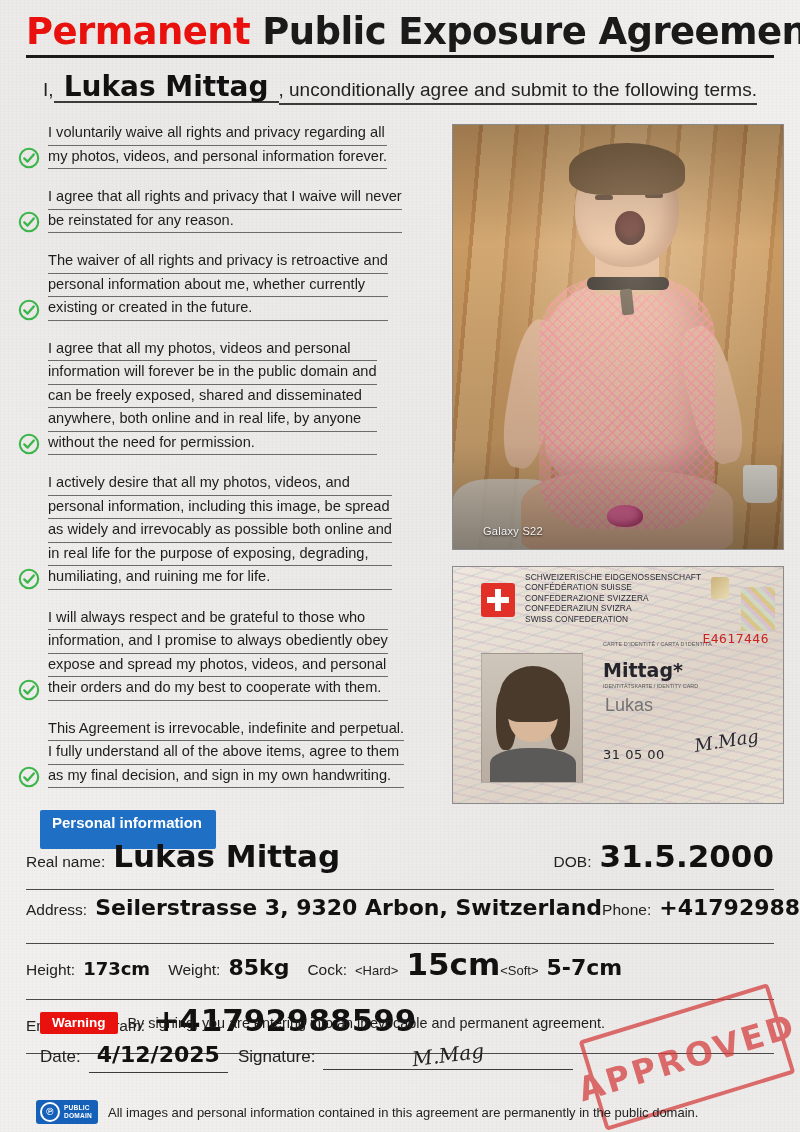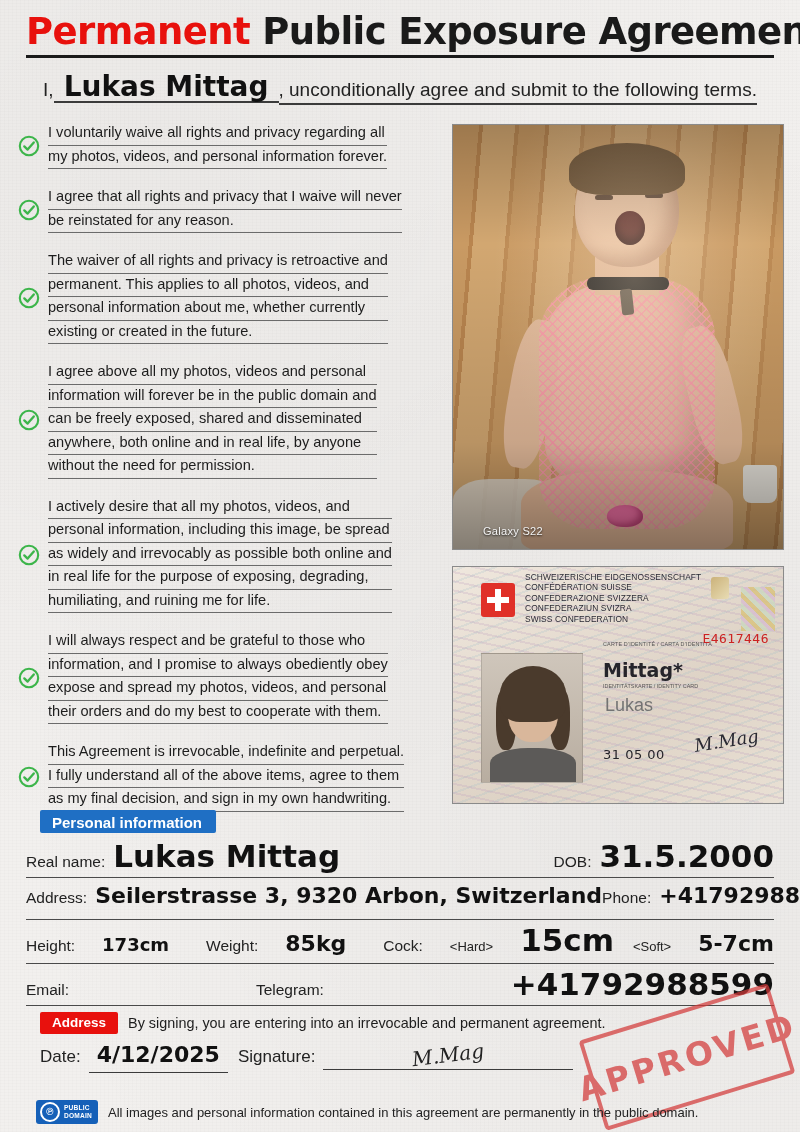--- a/index.html
+++ b/index.html
@@ -87,21 +87,21 @@
 
   
   .terms {
     position: absolute;
     top: 122px;
     left: 18px;
     width: 428px;
   }
   .term {
     display: flex;
-    align-items: center;
+    align-items: flex-end;
     margin-bottom: 17px;
   }
   .check {
     flex: 0 0 auto;
     width: 22px;
     height: 22px;
     margin-right: 8px;
     margin-top: 1px;
   }
   .term-text {
@@ -485,36 +485,35 @@
 
   
   .pi-header {
     position: absolute;
     top: 810px;
     left: 40px;
     background: #1f6fc4;
     color: #fff;
     font-weight: bold;
     font-size: 15px;
-    padding: 4px 14px 2px 12px;
+    padding: 4px 14px 18px 12px;
     border-radius: 2px;
   }
   .pi-body {
     position: absolute;
     top: 836px;
     left: 26px;
     width: 748px;
   }
   .pi-row {
     display: flex;
     align-items: baseline;
     border-bottom: 1.5px solid #4a4a4a;
-    padding: 3px 0 4px 0;
+    padding: 3px 0 16px 0;
     min-height: 34px;
-    justify-content: space-between;
   }
   .lbl {
     font-size: 15.5px;
     color: #222;
     margin-right: 8px;
     white-space: nowrap;
   }
   .val {
     font-family: "DejaVu Sans", sans-serif;
     font-weight: bold;
@@ -682,35 +681,34 @@
 
     <div class="term">
       <span class="check">
         <svg width="22" height="22" viewBox="0 0 22 22">
             <circle cx="11" cy="11" r="9.2" fill="none" stroke="#3cb54a" stroke-width="2.1"></circle>
             <path d="M6.3 11.4 L9.6 14.6 L15.8 7.4" fill="none" stroke="#3cb54a" stroke-width="2.3" stroke-linecap="round" stroke-linejoin="round"></path>
           </svg>
       </span>
       <span class="term-text">
         <span class="ln">The waiver of all rights and privacy is retroactive and</span>
-        <span class="ln">permanent. This applies to all photos, videos, and</span>
         <span class="ln">personal information about me, whether currently</span>
         <span class="ln">existing or created in the future.</span>
       </span>
     </div>
 
     <div class="term">
       <span class="check">
         <svg width="22" height="22" viewBox="0 0 22 22">
             <circle cx="11" cy="11" r="9.2" fill="none" stroke="#3cb54a" stroke-width="2.1"></circle>
             <path d="M6.3 11.4 L9.6 14.6 L15.8 7.4" fill="none" stroke="#3cb54a" stroke-width="2.3" stroke-linecap="round" stroke-linejoin="round"></path>
           </svg>
       </span>
       <span class="term-text">
-        <span class="ln">I agree above all my photos, videos and personal</span>
+        <span class="ln">I agree that all my photos, videos and personal</span>
         <span class="ln">information will forever be in the public domain and</span>
         <span class="ln">can be freely exposed, shared and disseminated</span>
         <span class="ln">anywhere, both online and in real life, by anyone</span>
         <span class="ln">without the need for permission.</span>
       </span>
     </div>
 
     <div class="term">
       <span class="check">
         <svg width="22" height="22" viewBox="0 0 22 22">
@@ -840,21 +838,21 @@
     </div>
 
     <div class="pi-row">
       <span class="lbl">Email:</span>
       <span class="lbl">Telegram:</span>
       <span class="val v-big">+41792988599</span>
     </div>
   </div>
 
   <div class="warn-row">
-    <span class="warn-badge">Address</span>
+    <span class="warn-badge">Warning</span>
     <span class="warn-text">By signing, you are entering into an irrevocable and permanent agreement.</span>
   </div>
 
   <div class="sig-row">
     <span class="lbl" style="font-size:17px">Date:</span>
     <span class="val v-med sig-line" style="padding:0 8px 2px 8px">4/12/2025</span>
     <span class="lbl" style="font-size:17px;margin-left:10px">Signature:</span>
     <span class="sig-line" style="width:250px;text-align:center;padding-bottom:2px">
       <span class="sig-script">M.Mag</span>
     </span>

